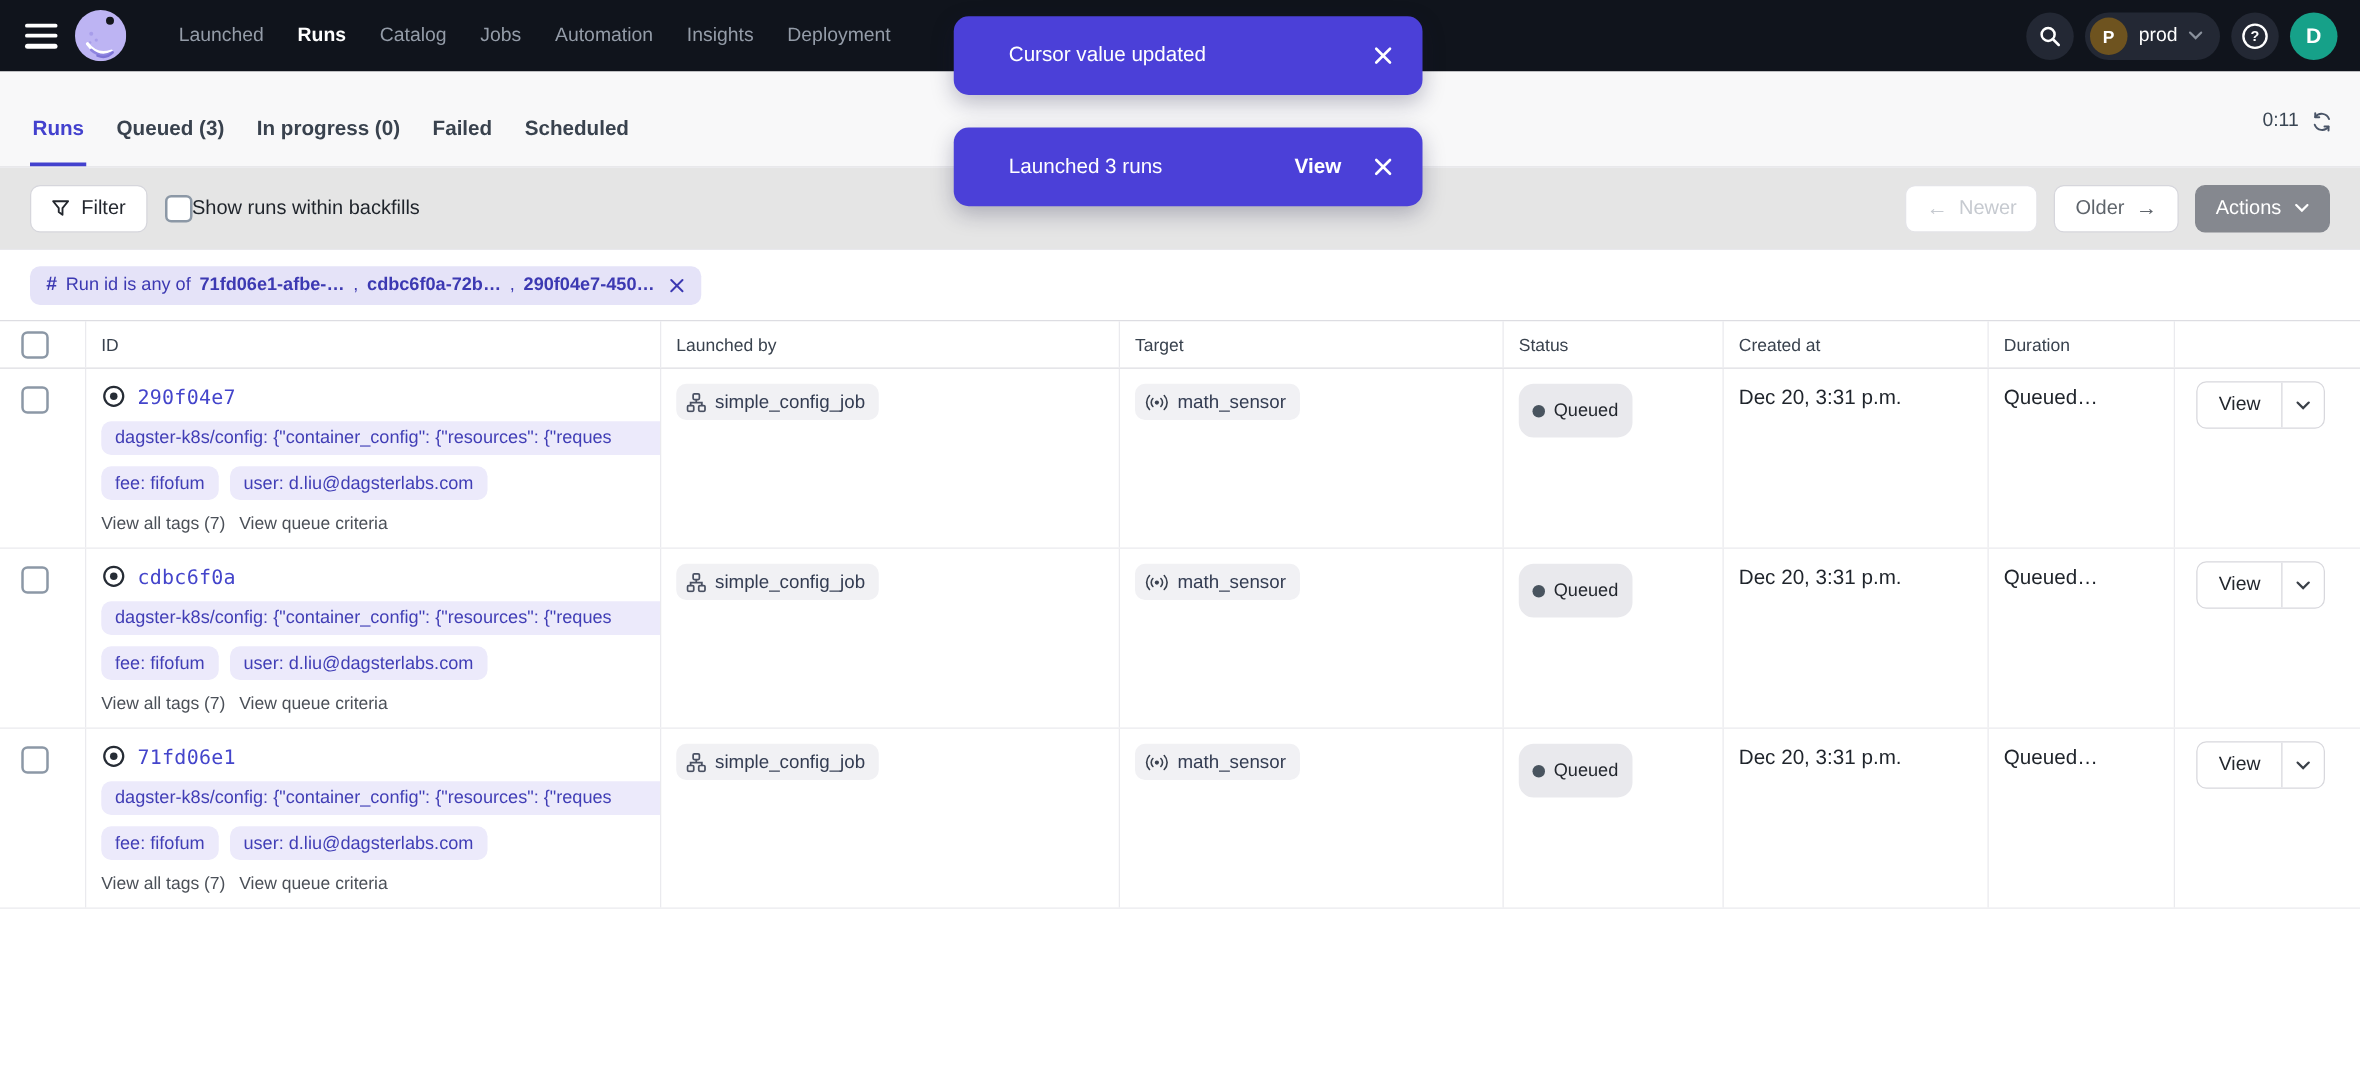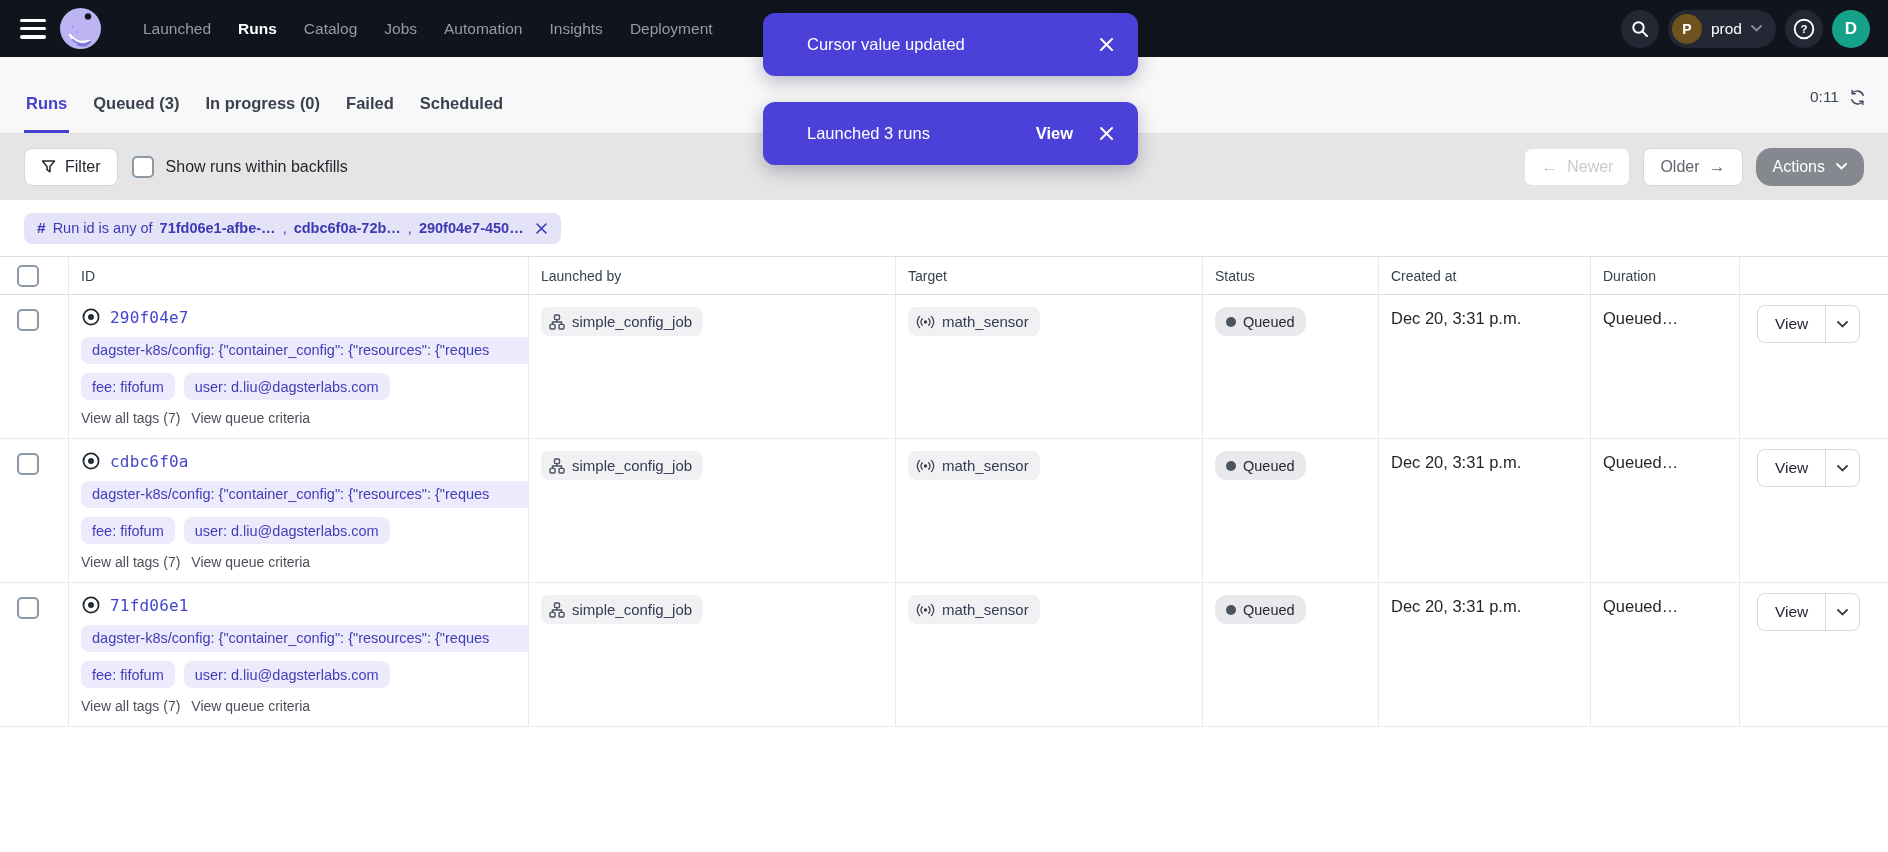--- a/index.html
+++ b/index.html
@@ -36,26 +36,26 @@
   .tabs { display:flex; gap:22px; }
   .tab { font-size:16.5px; font-weight:600; color:#39424E; padding:26px 2px 17px 2px; border-bottom:3px solid transparent; cursor:pointer; white-space:nowrap; }
   .tab.active { color:#4341CE; border-bottom-color:#4341CE; }
   .tab-timer { position:absolute; right:22px; top:31px; display:flex; align-items:center; gap:10px; }
   .timer-text { font-size:15.5px; color:#3A4654; }
 
   
   .toolbar { height:66px; background:#e5e5e5; border-bottom:1px solid #E8E8EC; display:flex; align-items:center; padding:0 24px; }
   .btn { height:38px; display:inline-flex; align-items:center; gap:9px; padding:0 16px; border:1px solid #D6D6DC; border-radius:8px; background:#fff; font-size:16px; color:#23272E; cursor:pointer; white-space:nowrap; }
   .checkbox { width:22px; height:22px; border:2px solid #8C98A6; border-radius:5px; background:#fff; cursor:pointer; flex:none; }
-  .cb-label { font-size:16px; color:#1F242B; margin-left:12px; }
+  .cb-label { font-size:16px; color:#1F242B; margin-left:0; }
   .toolbar .cb-wrap { display:flex; align-items:center; margin-left:14px; }
   .toolbar-right { margin-left:auto; display:flex; align-items:center; gap:13px; }
   .btn.disabled { color:#C6CAD0; border-color:#E4E4E8; cursor:default; }
   .btn.older { color:#5E646B; }
-  .btn.actions { background:#85888F; border-color:#85888F; color:#fff; gap:11px;border-radius:15px; }
+  .btn.actions { background:#85888F; border-color:#85888F; color:#fff; gap:11px; }
   .arrow { font-size:17px; line-height:1; }
 
   
   .chiprow { height:56px; background:#fff; display:flex; align-items:center; padding:0 24px; }
   .chip { height:31px; background:#E5E3F8; border-radius:8px; display:inline-flex; align-items:center; gap:7px; padding:0 13px; color:#3C39B2; font-size:14.5px; cursor:pointer; }
   .chip .hash { font-weight:700; font-size:15.5px; }
   .chip b { font-weight:700; }
   .chip .chip-x { display:flex; align-items:center; margin-left:4px; cursor:pointer; }
 
   
@@ -73,21 +73,21 @@
   .id-line { display:flex; align-items:center; gap:9px; }
   .run-id { font-family:"DejaVu Sans Mono", monospace; font-size:16px; color:#4445CB; cursor:pointer; letter-spacing:.2px; }
   .tag { display:inline-flex; align-items:center; height:27px; background:#ECEAFB; border-radius:8px; padding:0 11px; font-size:14.5px; color:#413EB6; white-space:nowrap; cursor:pointer; }
   .tag-k8s { margin-top:10px; overflow:hidden; margin-right:-14px; border-top-right-radius:0; border-bottom-right-radius:0; display:block; line-height:27px; }
   .tag-row { display:flex; gap:9px; margin-top:9px; }
   .links-row { display:flex; gap:11px; margin-top:10px; font-size:14px; color:#4B5058; }
   .links-row span { cursor:pointer; }
 
   .pill-cell { padding:12px 16px 0 12px; }
   .gray-pill { display:inline-flex; align-items:center; gap:7px; height:29px; background:#F1F1F4; border-radius:8px; padding:0 11px 0 8px; font-size:15px; color:#333C52; cursor:pointer; white-space:nowrap; }
-  .status-pill { display:inline-flex; align-items:center; gap:7px; height:29px; background:#E9E9ED; border-radius:12px; padding:0 11px; font-size:14.5px; color:#23272E; }
+  .status-pill { display:inline-flex; align-items:center; gap:7px; height:43px; background:#E9E9ED; border-radius:12px; padding:0 11px; font-size:14.5px; color:#23272E; }
   .status-dot { width:10px; height:10px; border-radius:50%; background:#49545F; }
 
   .text-cell { padding:14px 0 0 12px; font-size:16.5px; color:#1F242B; }
   .action-cell { padding:10px 0 0 17px; }
   .split-btn { display:inline-flex; height:38px; border:1px solid #D8D8DD; border-radius:8px; background:#fff; overflow:hidden; }
   .split-main { display:flex; align-items:center; padding:0 17px; font-size:15.5px; color:#23272E; cursor:pointer; }
   .split-caret { display:flex; align-items:center; justify-content:center; width:34px; border-left:1px solid #D8D8DD; cursor:pointer; }
 </style>
 </head>
 <body>

